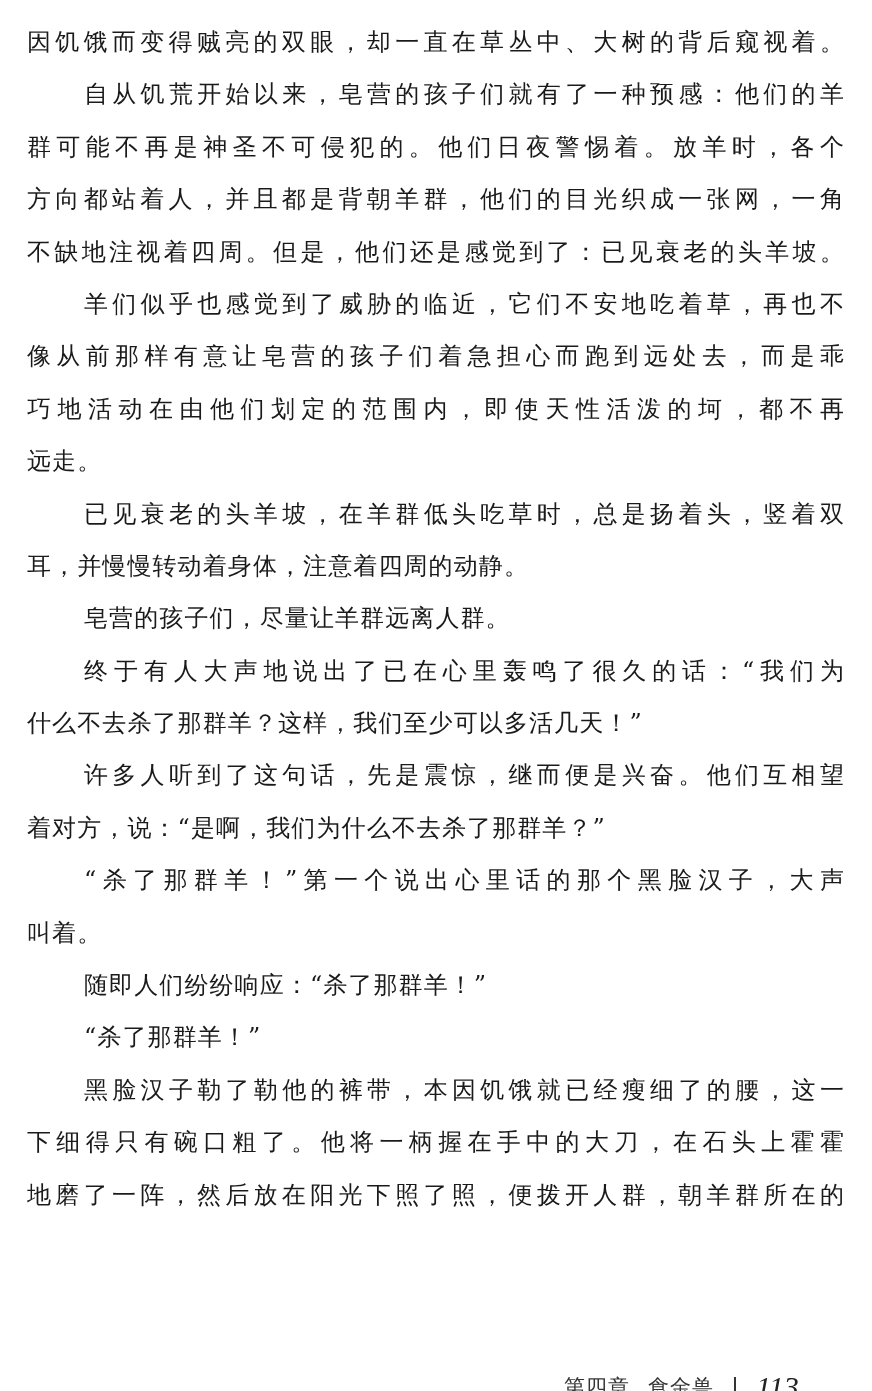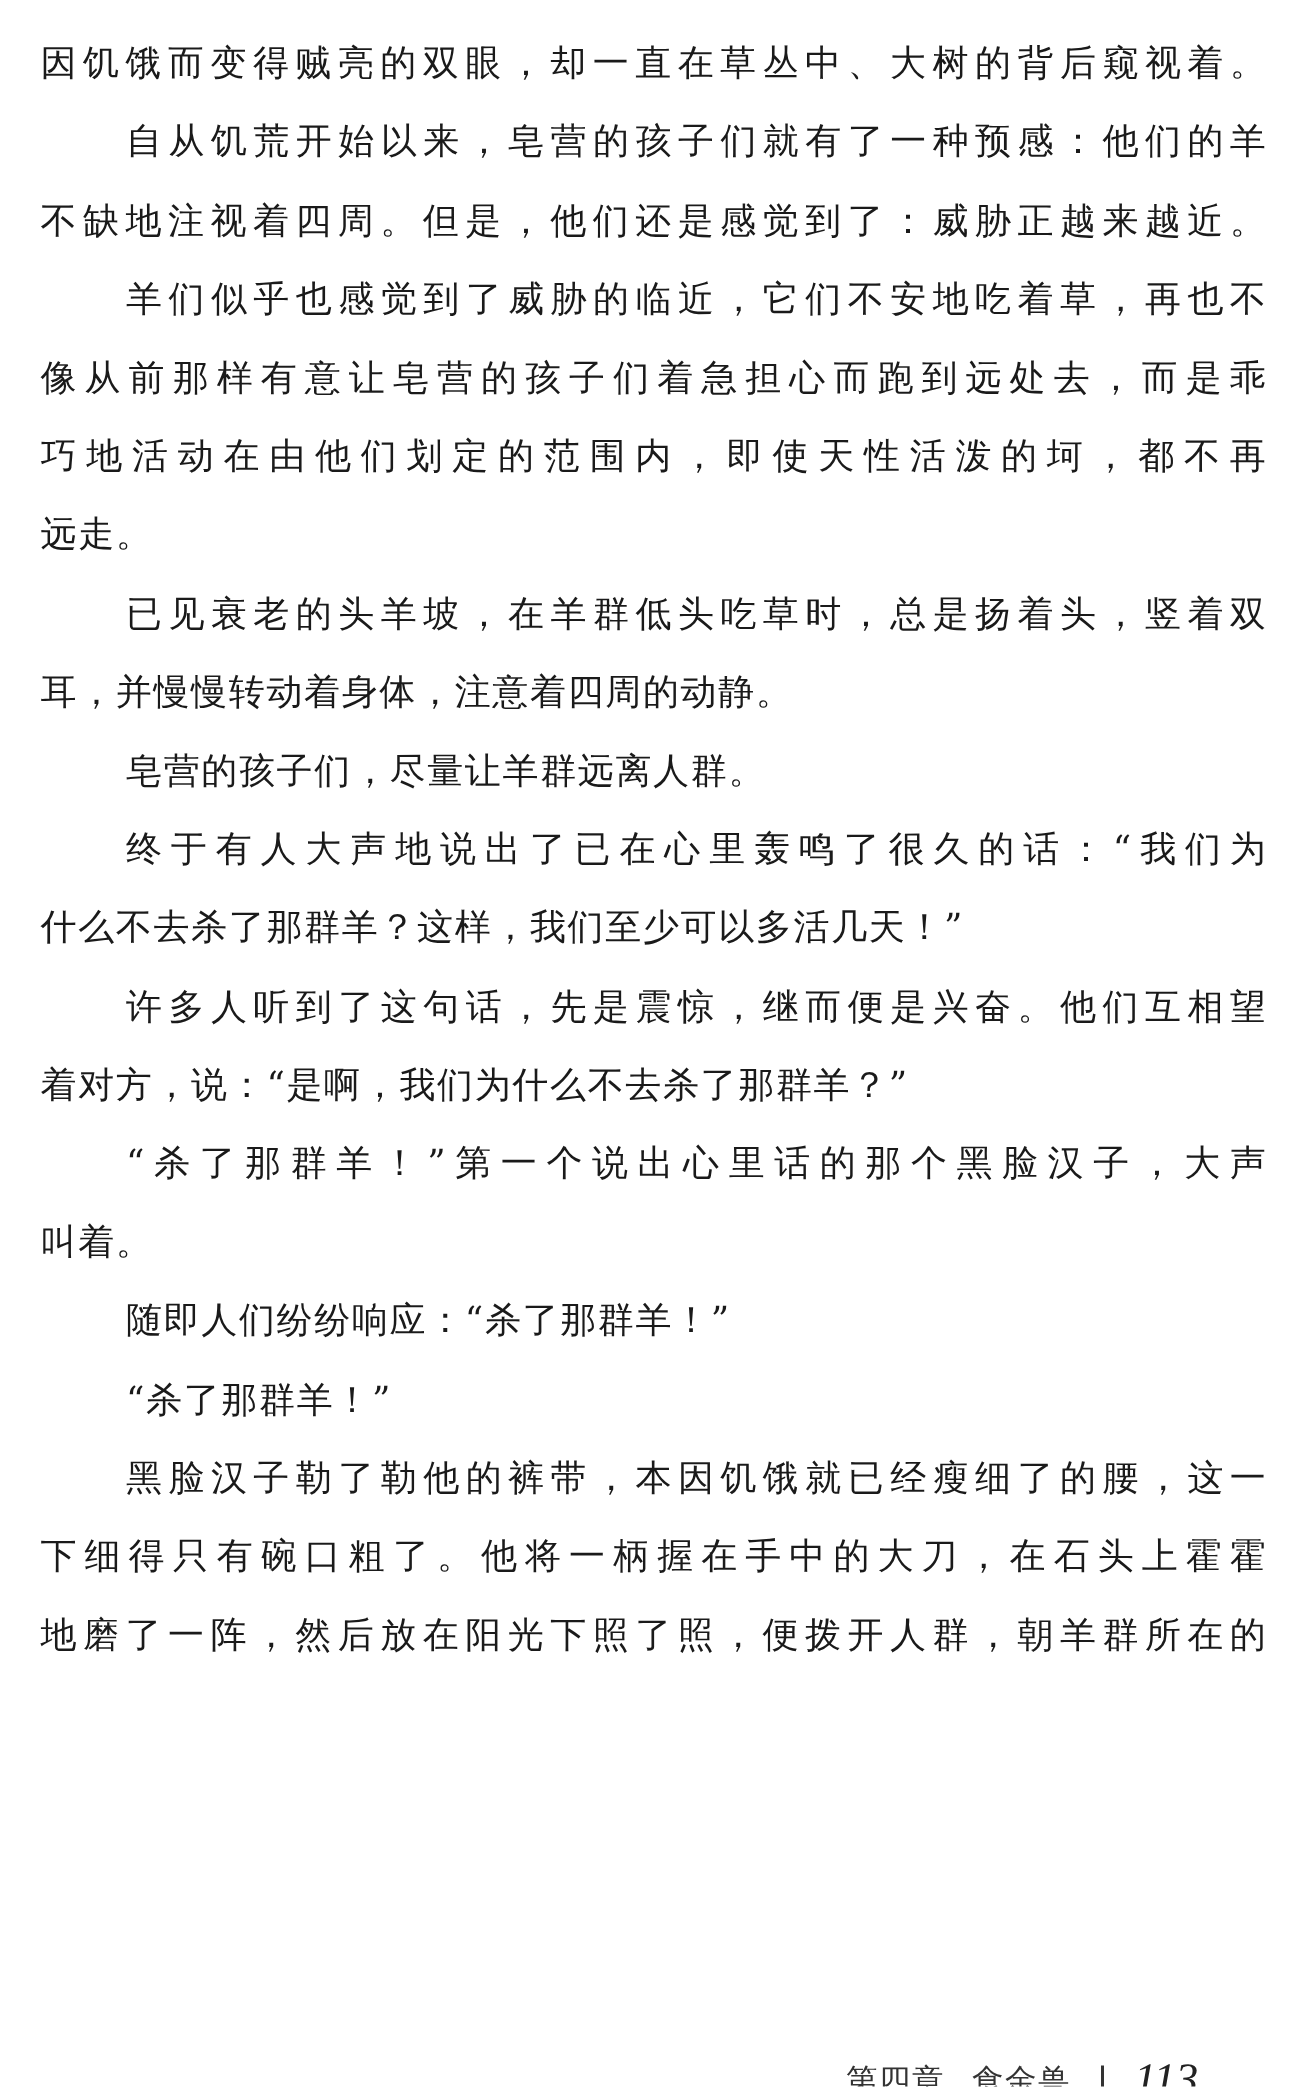--- a/index.html
+++ b/index.html
@@ -68,21 +68,23 @@
       font-size: 30px;
       color: #222222;
     }
   </style>
 </head>
 <body>
 
 <div class="page-body">
   <div class="line justify">因饥饿而变得贼亮的双眼，却一直在草丛中、大树的背后窥视着。</div>
   <div class="line indent justify">自从饥荒开始以来，皂营的孩子们就有了一种预感：他们的羊</div>
-  <div class="line justify">不缺地注视着四周。但是，他们还是感觉到了：威胁正越来越近。</div>
+  <div class="line justify">群可能不再是神圣不可侵犯的。他们日夜警惕着。放羊时，各个</div>
+  <div class="line justify">方向都站着人，并且都是背朝羊群，他们的目光织成一张网，一角</div>
+  <div class="line justify">不缺地注视着四周。但是，他们还是感觉到了：已见衰老的头羊坡。</div>
   <div class="line indent justify">羊们似乎也感觉到了威胁的临近，它们不安地吃着草，再也不</div>
   <div class="line justify">像从前那样有意让皂营的孩子们着急担心而跑到远处去，而是乖</div>
   <div class="line justify">巧地活动在由他们划定的范围内，即使天性活泼的坷，都不再</div>
   <div class="line">远走。</div>
   <div class="line indent justify">已见衰老的头羊坡，在羊群低头吃草时，总是扬着头，竖着双</div>
   <div class="line">耳，并慢慢转动着身体，注意着四周的动静。</div>
   <div class="line indent">皂营的孩子们，尽量让羊群远离人群。</div>
   <div class="line indent justify">终于有人大声地说出了已在心里轰鸣了很久的话：“我们为</div>
   <div class="line">什么不去杀了那群羊？这样，我们至少可以多活几天！”</div>
   <div class="line indent justify">许多人听到了这句话，先是震惊，继而便是兴奋。他们互相望</div>

